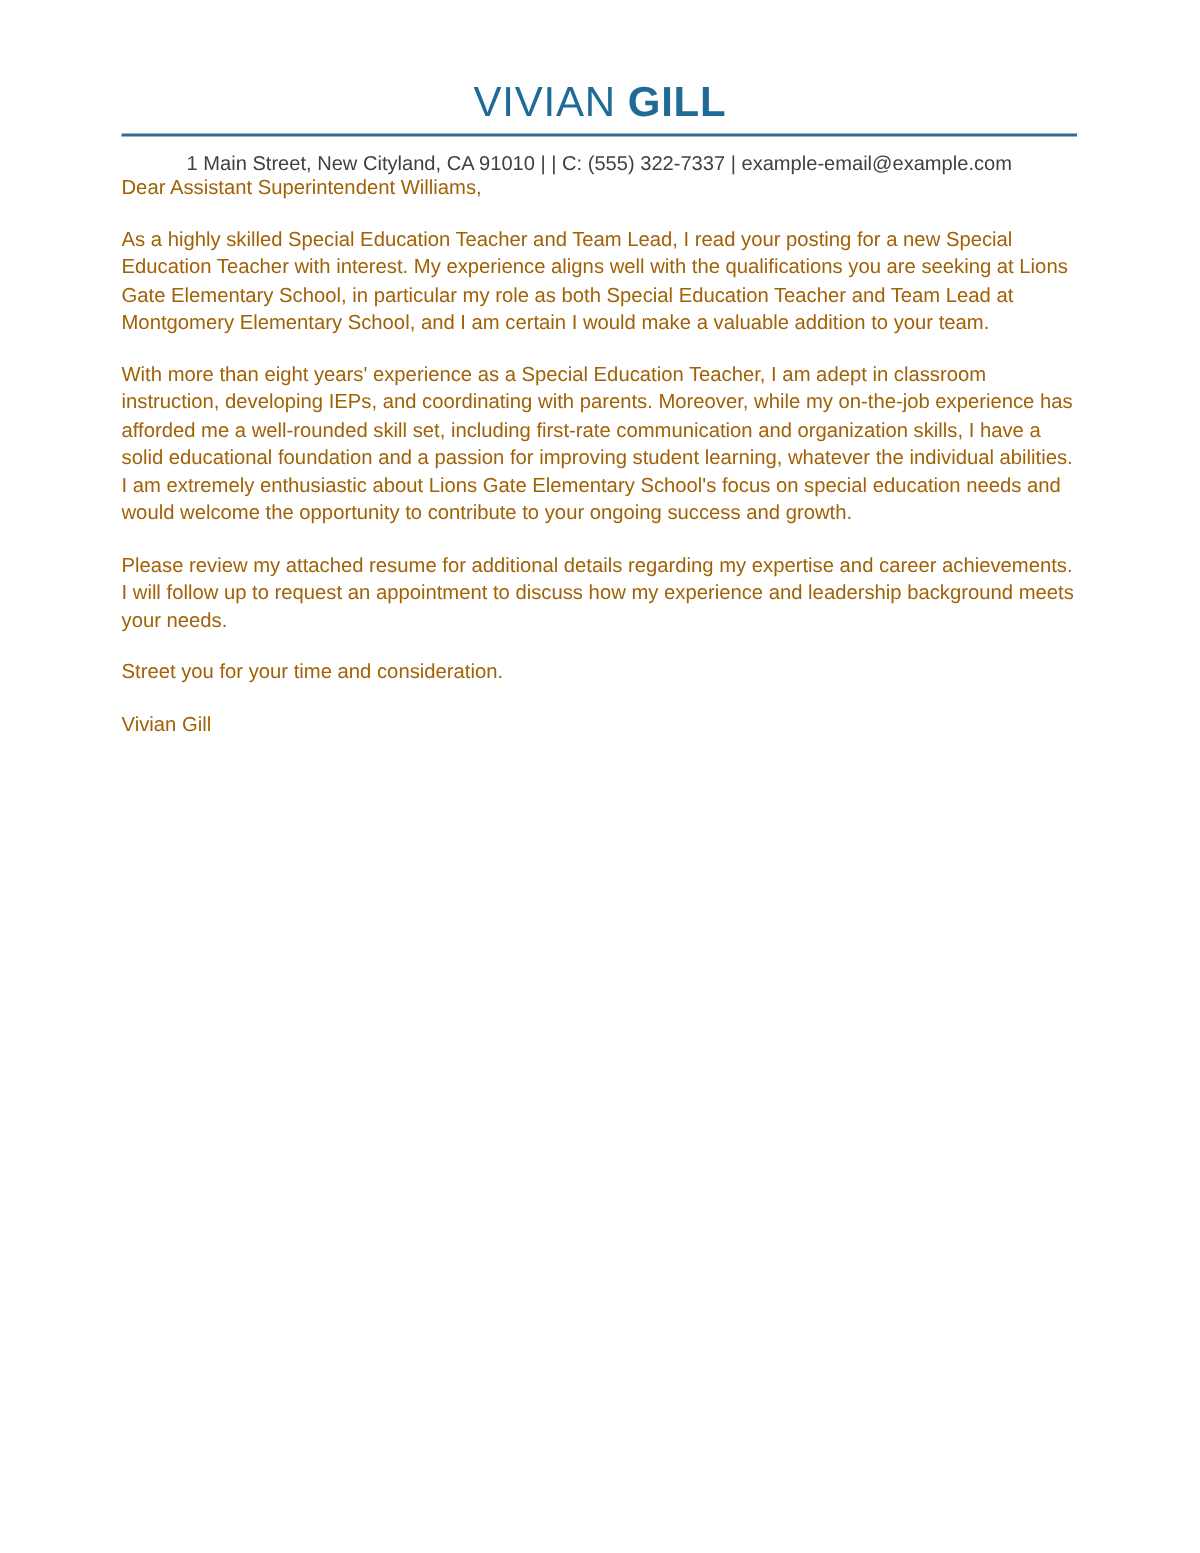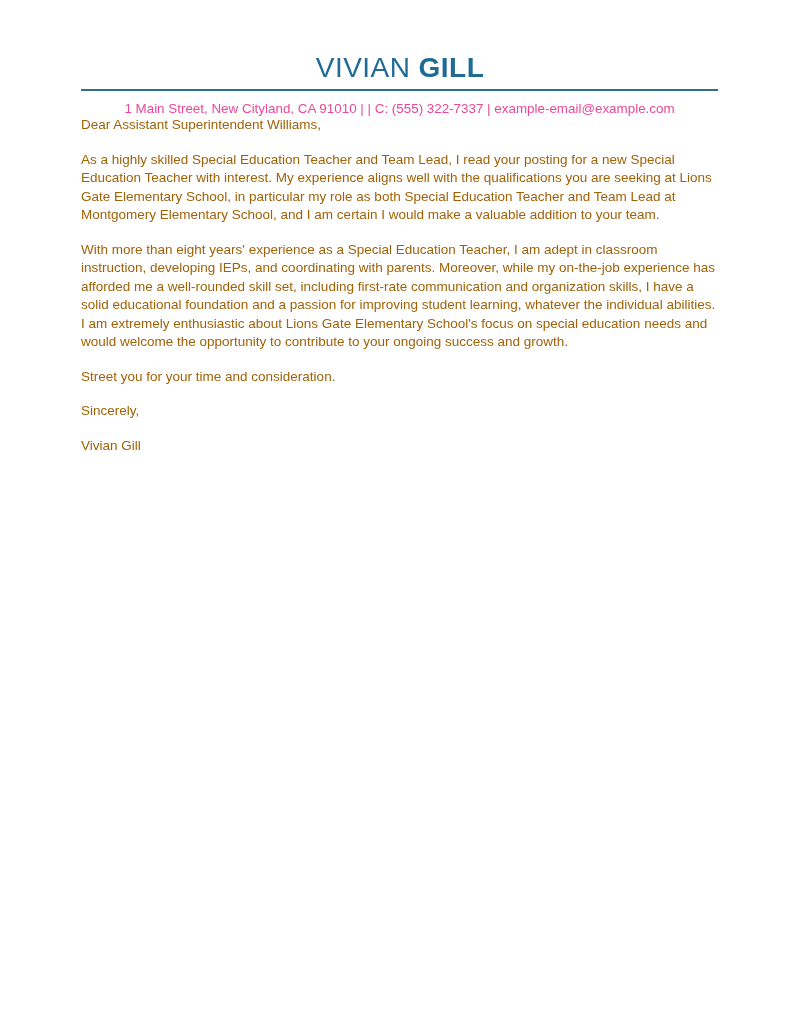--- a/index.html
+++ b/index.html
@@ -35,21 +35,21 @@
     height: 2px;
     background: #2e6e91;
     margin-top: 5px;
     border: none;
   }
   .contact-line {
     margin-top: 10px;
     text-align: center;
     font-size: 13.4px;
     line-height: 15px;
-    color: #ec4899;
+    color: #404040;
     white-space: nowrap;
   }
   .letter-body {
     font-size: 13.5px;
     line-height: 18.5px;
     color: #a16207;
   }
   .letter-body .block {
     margin: 0 0 16px 0;
   }
@@ -72,22 +72,22 @@
     <div class="contact-line">1 Main Street, New Cityland, CA 91010 | | C: (555) 322-7337 | example-email@example.com</div>
 
     <div class="letter-body">
 
       <div class="block salutation">Dear Assistant Superintendent Williams,</div>
 
       <div class="block">As a highly skilled Special Education Teacher and Team Lead, I read your posting for a new Special Education Teacher with interest. My experience aligns well with the qualifications you are seeking at Lions Gate Elementary School, in particular my role as both Special Education Teacher and Team Lead at Montgomery Elementary School, and I am certain I would make a valuable addition to your team.</div>
 
       <div class="block">With more than eight years' experience as a Special Education Teacher, I am adept in classroom instruction, developing IEPs, and coordinating with parents. Moreover, while my on-the-job experience has afforded me a well-rounded skill set, including first-rate communication and organization skills, I have a solid educational foundation and a passion for improving student learning, whatever the individual abilities. I am extremely enthusiastic about Lions Gate Elementary School's focus on special education needs and would welcome the opportunity to contribute to your ongoing success and growth.</div>
 
+      <div class="block">Please review my attached resume for additional details regarding my expertise and career achievements. I will follow up to request an appointment to discuss how my experience and leadership background meets your needs.</div>
 
       <div class="block">Street you for your time and consideration.</div>
 
-      <div class="block">Sincerely,</div>
 
       <div class="block signature-name">Vivian Gill</div>
 
     </div>
   </div>
 </div>
 
 </body></html>

